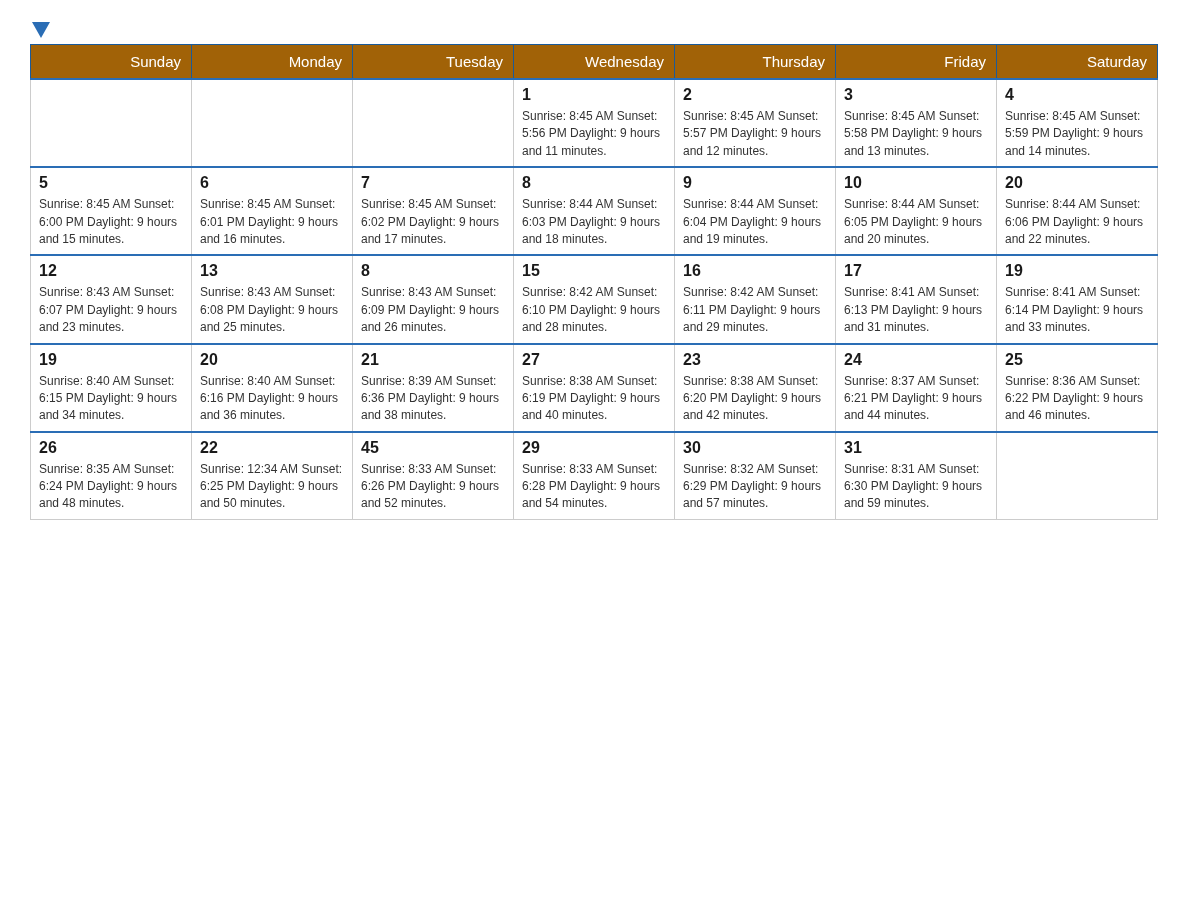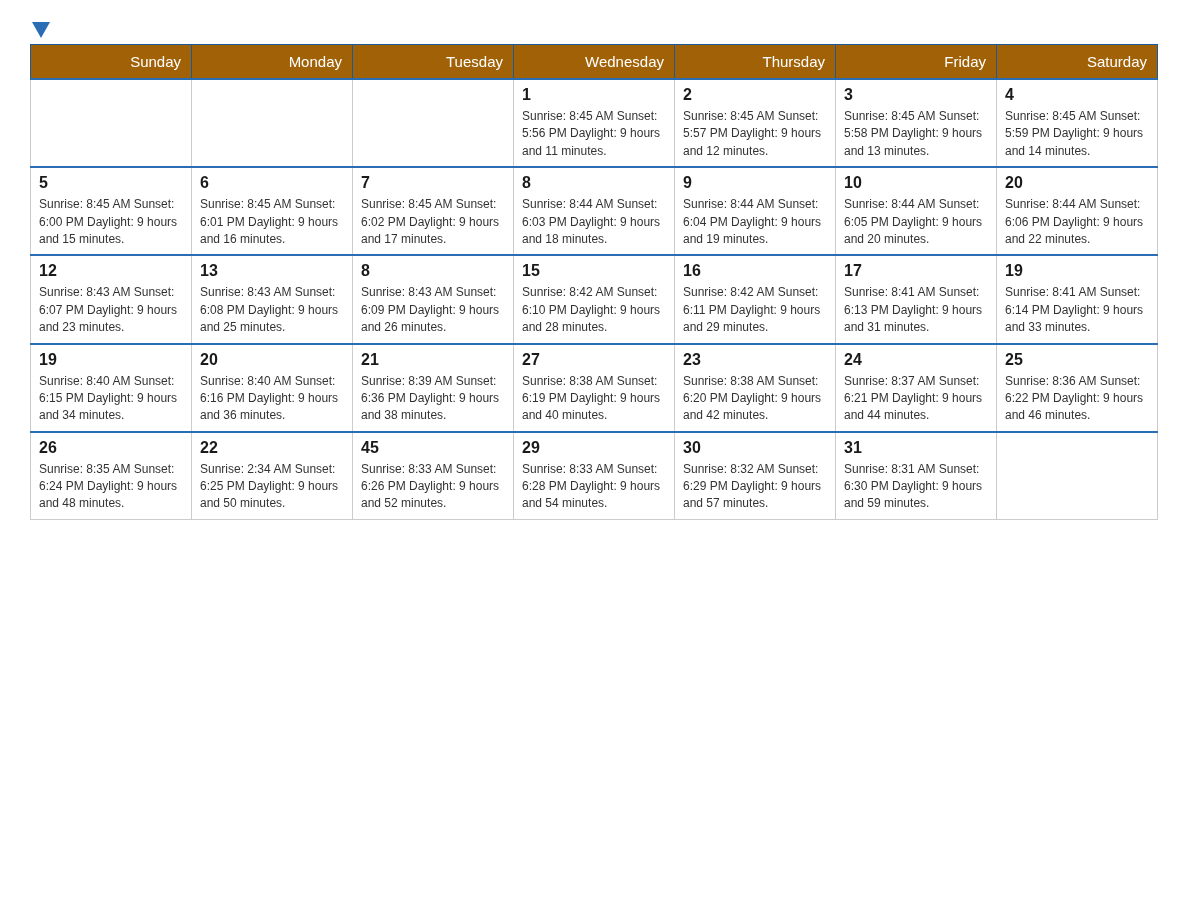--- a/index.html
+++ b/index.html
@@ -307,21 +307,21 @@
       <tr class="week-row">
         <td>
           <div class="day-number">26</div>
           <div class="day-info">Sunrise: 8:35 AM
 Sunset: 6:24 PM
 Daylight: 9 hours
 and 48 minutes.</div>
         </td>
         <td>
           <div class="day-number">22</div>
-          <div class="day-info">Sunrise: 2:34 AM
+          <div class="day-info">Sunrise: 12:34 AM
 Sunset: 6:25 PM
 Daylight: 9 hours
 and 50 minutes.</div>
         </td>
         <td>
           <div class="day-number">45</div>
           <div class="day-info">Sunrise: 8:33 AM
 Sunset: 6:26 PM
 Daylight: 9 hours
 and 52 minutes.</div>

